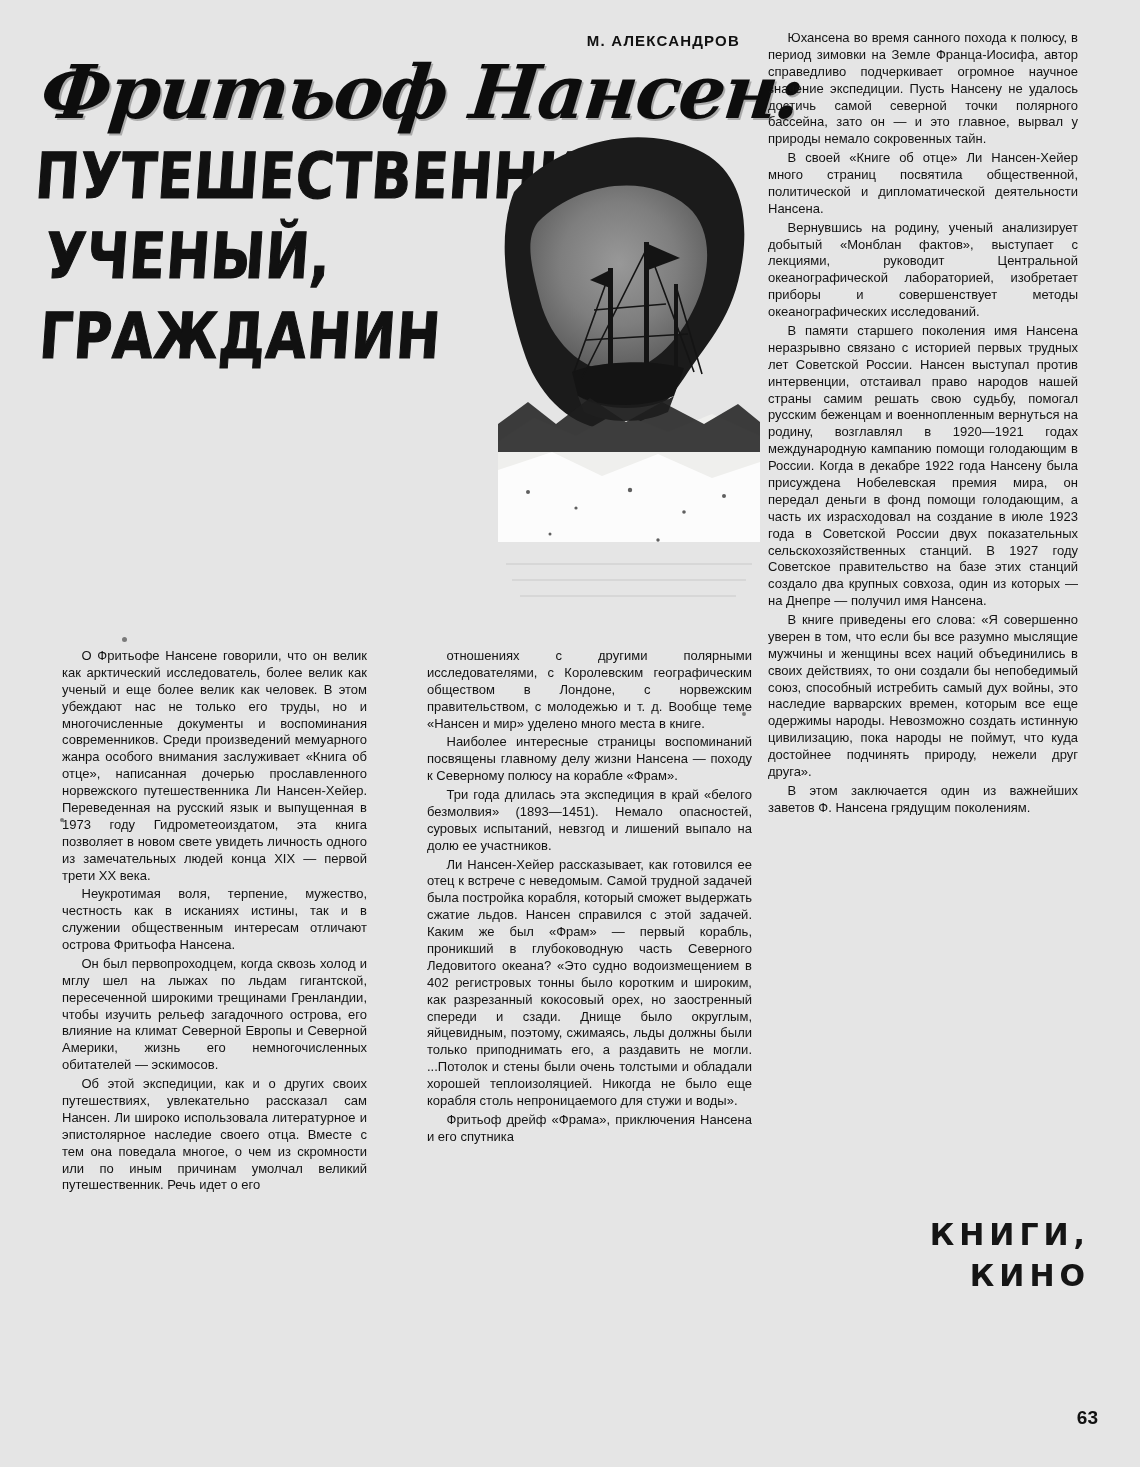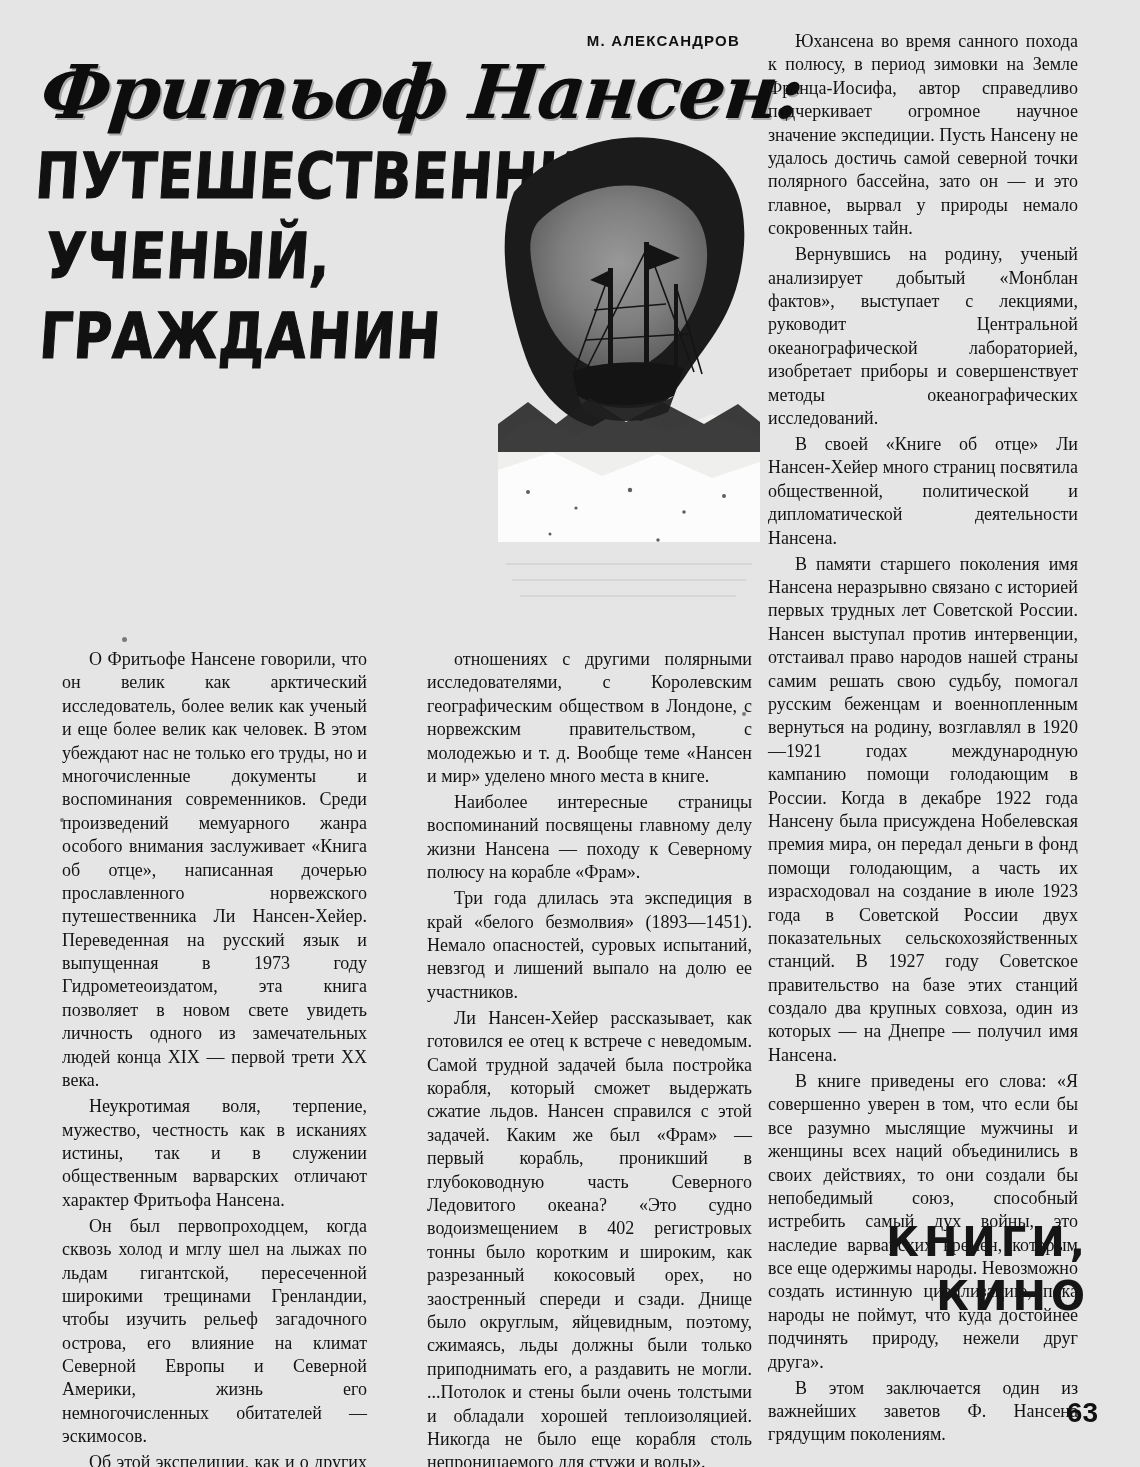--- a/index.html
+++ b/index.html
@@ -79,59 +79,59 @@
     top: 72px;
     width: 262px;
     height: 560px;
     overflow: hidden;
   }
   .illustration svg { display: block; }
 
   
   .col {
     position: absolute;
-    font-size: 18px;
+    font-size: 13px;
     line-height: 1.30;
     text-align: justify;
     color: #131313;
-    font-family: Liberation Serif, serif;
+    font-family: Liberation Sans, sans-serif;
   }
   .col p {
     margin: 0 0 0.15em 0;
     text-indent: 1.5em;
     hyphens: auto;
   }
   #col1 { left: 62px;  top: 648px; width: 305px; }
   #col2 { left: 427px; top: 648px; width: 325px; }
   #col3 { left: 768px; top: 30px;  width: 310px; }
 
   
   .section-banner {
     position: absolute;
     left: 820px;
     top: 1215px;
     width: 270px;
     text-align: right;
     font-family: "DejaVu Sans", sans-serif;
     font-weight: bold;
-    font-size: 40px;
+    font-size: 30px;
     line-height: 1.35;
     letter-spacing: 5px;
     color: #151515;
   }
   .section-banner div { white-space: nowrap; }
 
   
   .page-number {
     position: absolute;
     right: 42px;
     bottom: 38px;
     font-family: "Liberation Sans", sans-serif;
     font-weight: bold;
-    font-size: 28px;
+    font-size: 19px;
     color: #111;
   }
 
   
   .speck {
     position: absolute;
     background: #7a7a7a;
     border-radius: 50%;
   }
 </style>
@@ -208,37 +208,37 @@
       <g stroke="#bdbdbd" stroke-width="1" opacity="0.7">
         <path d="M8,492 L254,492" fill="none"></path>
         <path d="M14,508 L248,508" fill="none"></path>
         <path d="M22,524 L238,524" fill="none"></path>
       </g>
     </svg>
   </div>
 
   <div class="col" id="col1">
     <p>О Фритьофе Нансене говорили, что он велик как арктический исследователь, более велик как ученый и еще более велик как человек. В этом убеждают нас не только его труды, но и многочисленные документы и воспоминания современников. Среди произведений мемуарного жанра особого внимания заслуживает «Книга об отце», написанная дочерью прославленного норвежского путешественника Ли Нансен-Хейер. Переведенная на русский язык и выпущенная в 1973 году Гидрометеоиздатом, эта книга позволяет в новом свете увидеть личность одного из замечательных людей конца XIX — первой трети XX века.</p>
-    <p>Неукротимая воля, терпение, мужество, честность как в исканиях истины, так и в служении общественным варварских отличают характер Фритьофа Нансена.</p>
+    <p>Неукротимая воля, терпение, мужество, честность как в исканиях истины, так и в служении общественным интересам отличают острова Фритьофа Нансена.</p>
     <p>Он был первопроходцем, когда сквозь холод и мглу шел на лыжах по льдам гигантской, пересеченной широкими трещинами Гренландии, чтобы изучить рельеф загадочного острова, его влияние на климат Северной Европы и Северной Америки, жизнь его немногочисленных обитателей — эскимосов.</p>
     <p>Об этой экспедиции, как и о других своих путешествиях, увлекательно рассказал сам Нансен. Ли широко использовала литературное и эпистолярное наследие своего отца. Вместе с тем она поведала многое, о чем из скромности или по иным причинам умолчал великий путешественник. Речь идет о его</p>
   </div>
 
   <div class="col" id="col2">
     <p>отношениях с другими полярными исследователями, с Королевским географическим обществом в Лондоне, с норвежским правительством, с молодежью и т. д. Вообще теме «Нансен и мир» уделено много места в книге.</p>
     <p>Наиболее интересные страницы воспоминаний посвящены главному делу жизни Нансена — походу к Северному полюсу на корабле «Фрам».</p>
     <p>Три года длилась эта экспедиция в край «белого безмолвия» (1893—1451). Немало опасностей, суровых испытаний, невзгод и лишений выпало на долю ее участников.</p>
     <p>Ли Нансен-Хейер рассказывает, как готовился ее отец к встрече с неведомым. Самой трудной задачей была постройка корабля, который сможет выдержать сжатие льдов. Нансен справился с этой задачей. Каким же был «Фрам» — первый корабль, проникший в глубоководную часть Северного Ледовитого океана? «Это судно водоизмещением в 402 регистровых тонны было коротким и широким, как разрезанный кокосовый орех, но заостренный спереди и сзади. Днище было округлым, яйцевидным, поэтому, сжимаясь, льды должны были только приподнимать его, а раздавить не могли. ...Потолок и стены были очень толстыми и обладали хорошей теплоизоляцией. Никогда не было еще корабля столь непроницаемого для стужи и воды».</p>
     <p>Фритьоф дрейф «Фрама», приключения Нансена и его спутника</p>
   </div>
 
   <div class="col" id="col3">
     <p>Юхансена во время санного похода к полюсу, в период зимовки на Земле Франца-Иосифа, автор справедливо подчеркивает огромное научное значение экспедиции. Пусть Нансену не удалось достичь самой северной точки полярного бассейна, зато он — и это главное, вырвал у природы немало сокровенных тайн.</p>
+    <p>В своей «Книге об отце» Ли Нансен-Хейер много страниц посвятила общественной, политической и дипломатической деятельности Нансена.</p>
     <p>Вернувшись на родину, ученый анализирует добытый «Монблан фактов», выступает с лекциями, руководит Центральной океанографической лабораторией, изобретает приборы и совершенствует методы океанографических исследований.</p>
-    <p>В своей «Книге об отце» Ли Нансен-Хейер много страниц посвятила общественной, политической и дипломатической деятельности Нансена.</p>
     <p>В памяти старшего поколения имя Нансена неразрывно связано с историей первых трудных лет Советской России. Нансен выступал против интервенции, отстаивал право народов нашей страны самим решать свою судьбу, помогал русским беженцам и военнопленным вернуться на родину, возглавлял в 1920—1921 годах международную кампанию помощи голодающим в России. Когда в декабре 1922 года Нансену была присуждена Нобелевская премия мира, он передал деньги в фонд помощи голодающим, а часть их израсходовал на создание в июле 1923 года в Советской России двух показательных сельскохозяйственных станций. В 1927 году Советское правительство на базе этих станций создало два крупных совхоза, один из которых — на Днепре — получил имя Нансена.</p>
     <p>В книге приведены его слова: «Я совершенно уверен в том, что если бы все разумно мыслящие мужчины и женщины всех наций объединились в своих действиях, то они создали бы непобедимый союз, способный истребить самый дух войны, это наследие варварских времен, которым все еще одержимы народы. Невозможно создать истинную цивилизацию, пока народы не поймут, что куда достойнее подчинять природу, нежели друг друга».</p>
     <p>В этом заключается один из важнейших заветов Ф. Нансена грядущим поколениям.</p>
   </div>
 
   <div class="section-banner">
     <div>КНИГИ,</div>
     <div>КИНО</div>
   </div>
 

